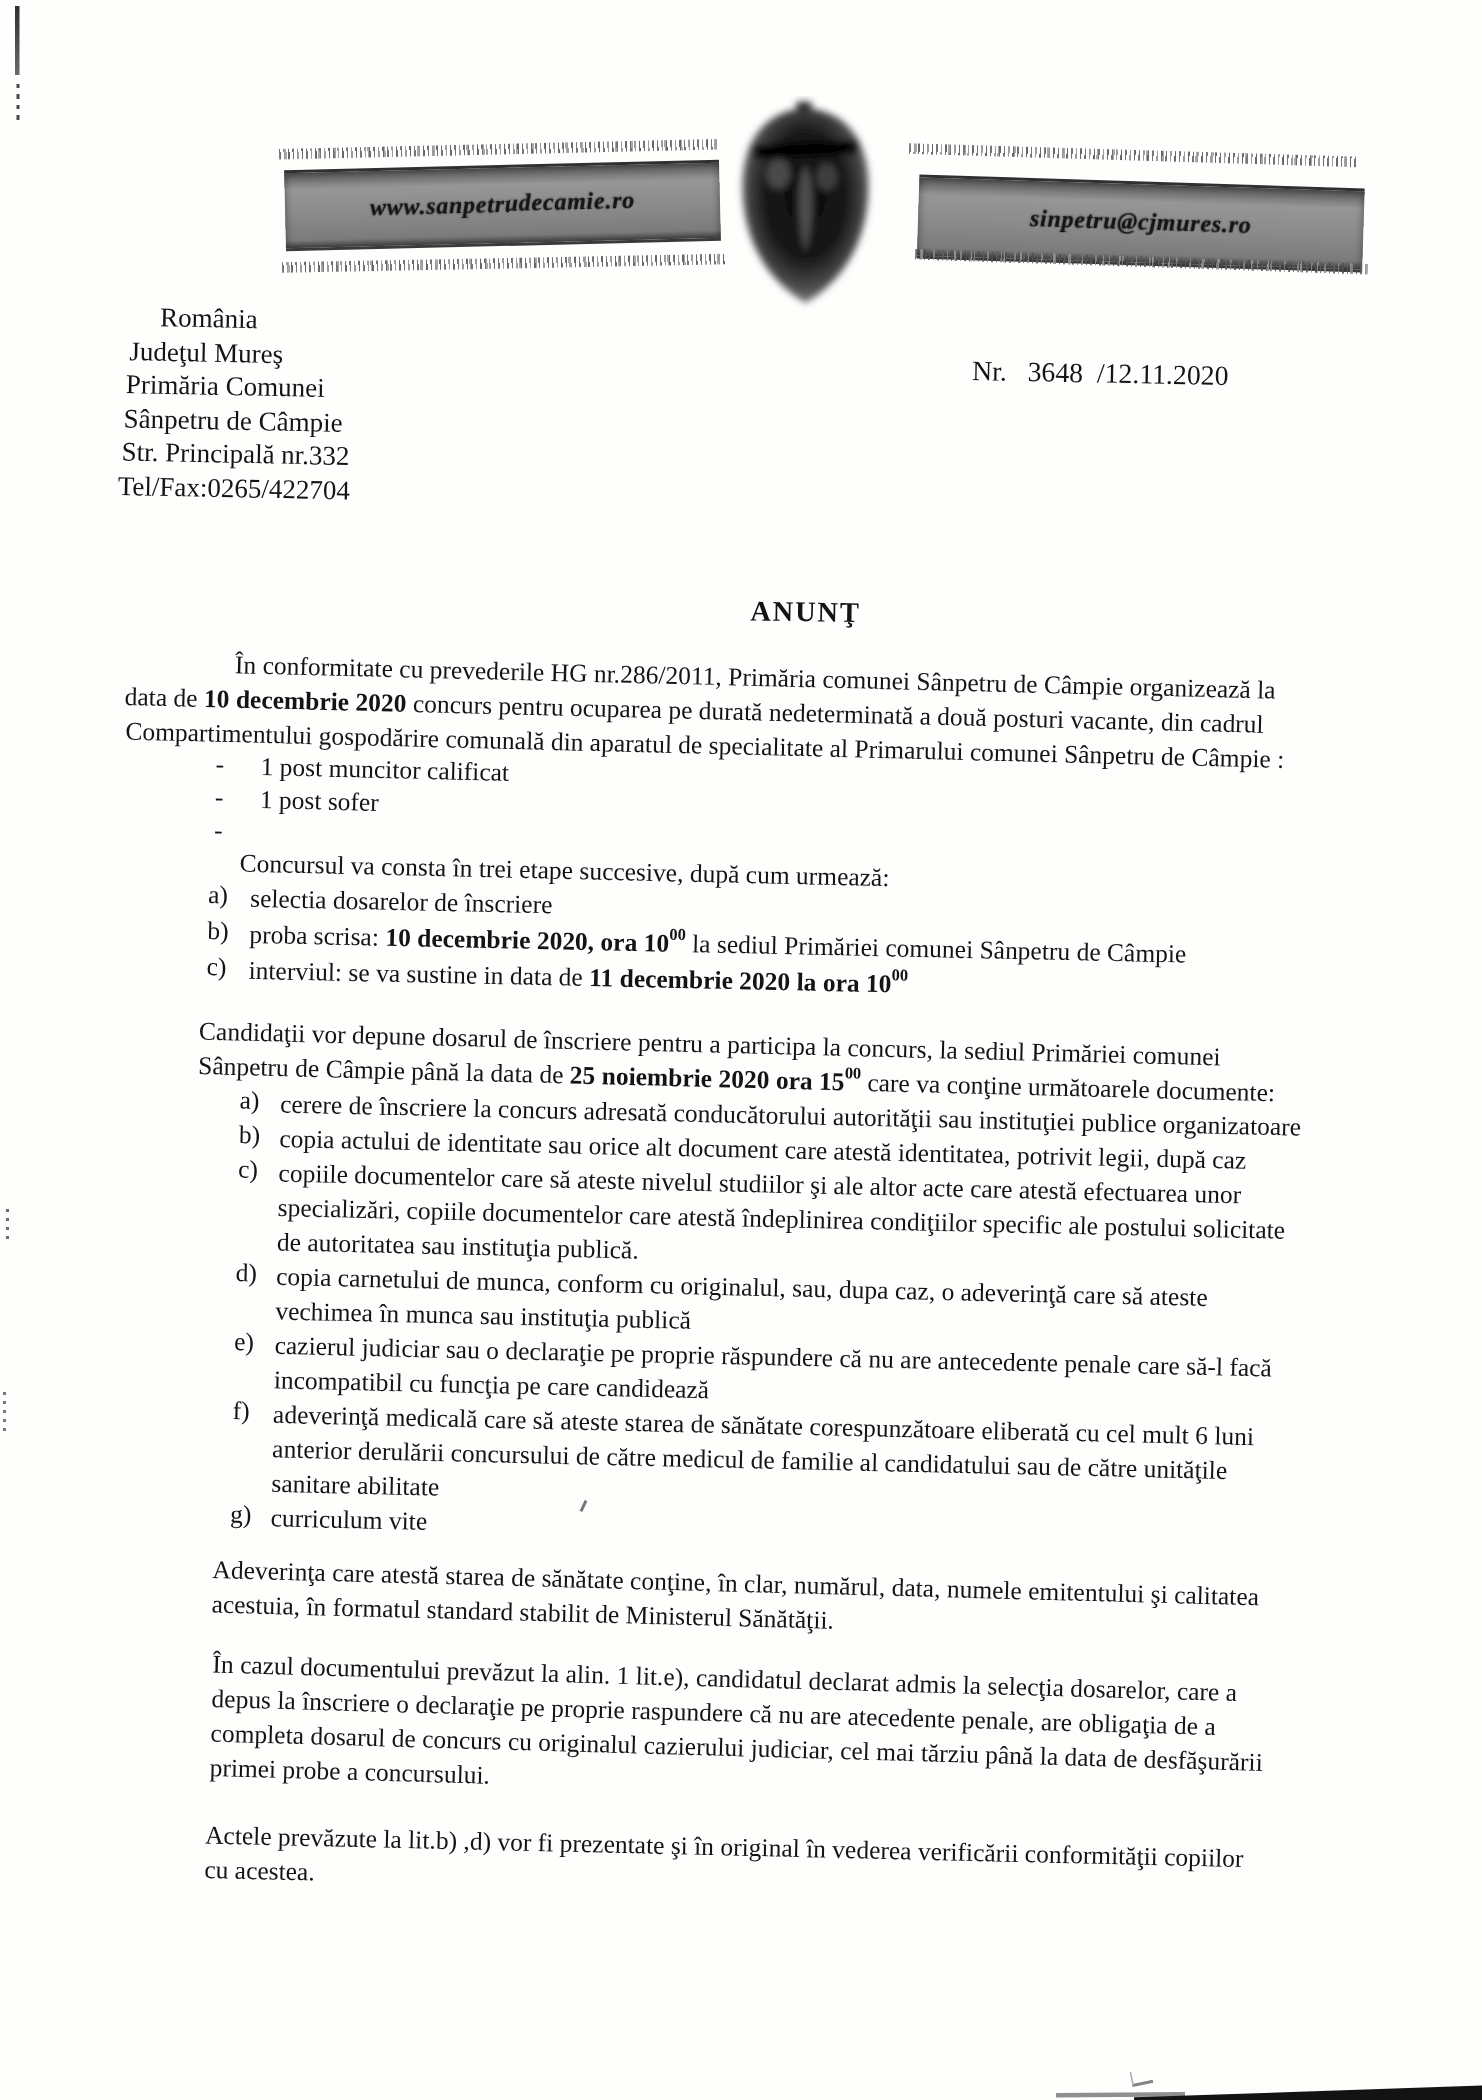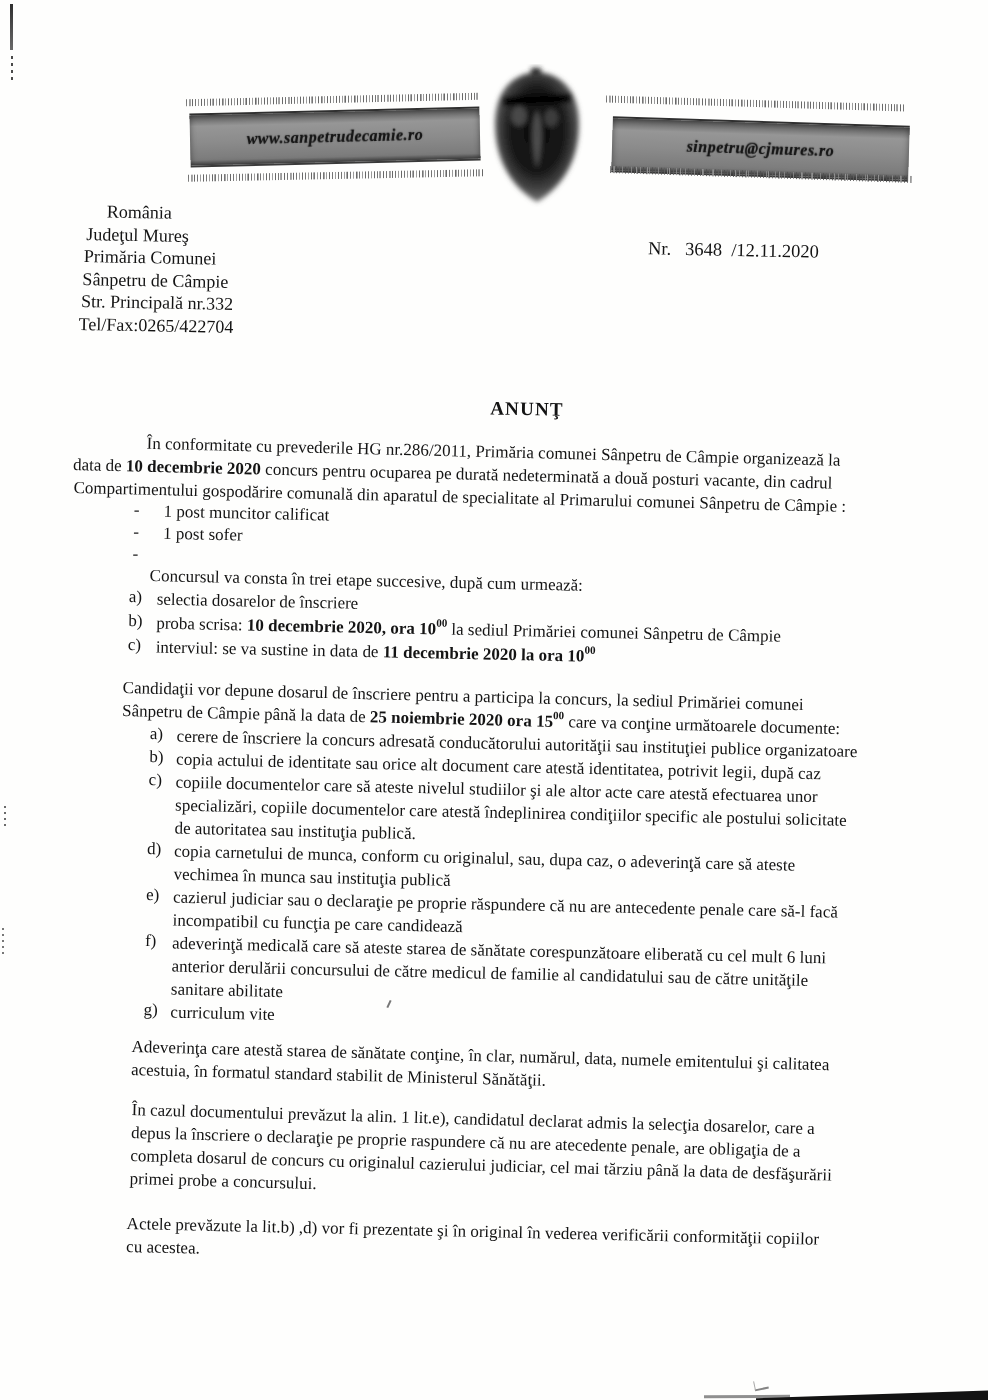--- a/index.html
+++ b/index.html
@@ -57,21 +57,21 @@
   .address div { white-space:pre; }
   .address div:nth-child(1){ padding-left:26px; }
   .address div:nth-child(2){ padding-left:6px; }
   .address div:nth-child(3){ padding-left:4px; }
   .address div:nth-child(4){ padding-left:3px; }
   .address div:nth-child(5){ padding-left:2px; }
 
   .docnum { position:absolute; left:648px; top:240px; font-size:18.5px; white-space:pre; transform:rotate(1.1deg); }
 
   
-  .main { position:absolute; left:74px; top:396px; width:884px; }
+  .main { position:absolute; left:84px; top:396px; width:884px; }
   .title { text-align:center; padding-left:22px; font-weight:bold; font-size:19px; letter-spacing:1.2px;
            margin-top:2px; transform:rotate(.9deg); }
 
   .blk { transform-origin:0 0; font-size:17px; }
   .ln { white-space:pre; line-height:23px; }
   .bd { font-weight:bold; }
   sup { font-size:11px; line-height:0; position:relative; top:-1px; font-weight:inherit; }
 
   .p1    { margin-top:10px; transform:rotate(1.4deg); }
   .posts { margin-top:1px;  margin-left:60px; transform:rotate(1.35deg); }

